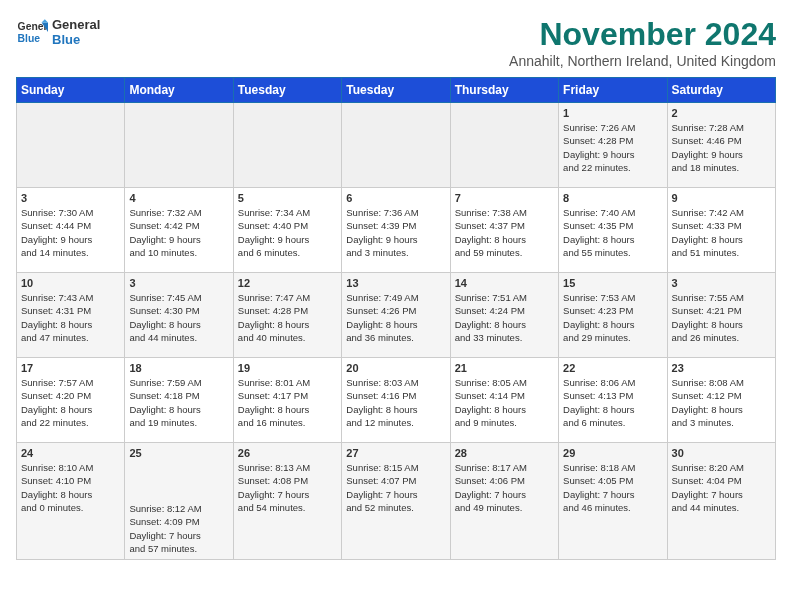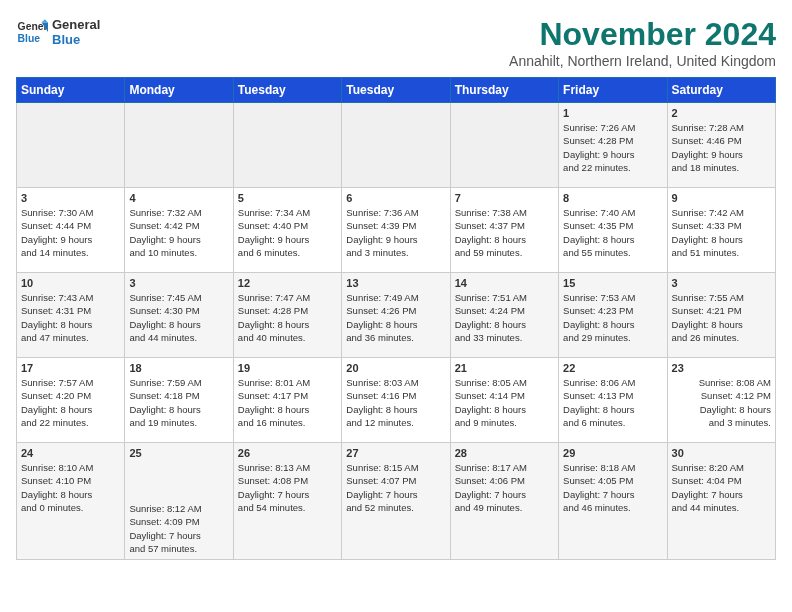--- a/index.html
+++ b/index.html
@@ -277,21 +277,21 @@
         </td>
         <td>
           <span class="day-num">22</span>
           <div class="day-info" style="white-space: pre-line;">Sunrise: 8:06 AM
 Sunset: 4:13 PM
 Daylight: 8 hours
 and 6 minutes.</div>
         </td>
         <td>
           <span class="day-num">23</span>
-          <div class="day-info" style="white-space: pre-line; text-align: right;">Sunrise: 8:08 AM
+          <div class="day-info" style="white-space: pre-line;">Sunrise: 8:08 AM
 Sunset: 4:12 PM
 Daylight: 8 hours
 and 3 minutes.</div>
         </td>
       </tr>
       <tr>
         <td>
           <span class="day-num">24</span>
           <div class="day-info" style="white-space: pre-line;">Sunrise: 8:10 AM
 Sunset: 4:10 PM

